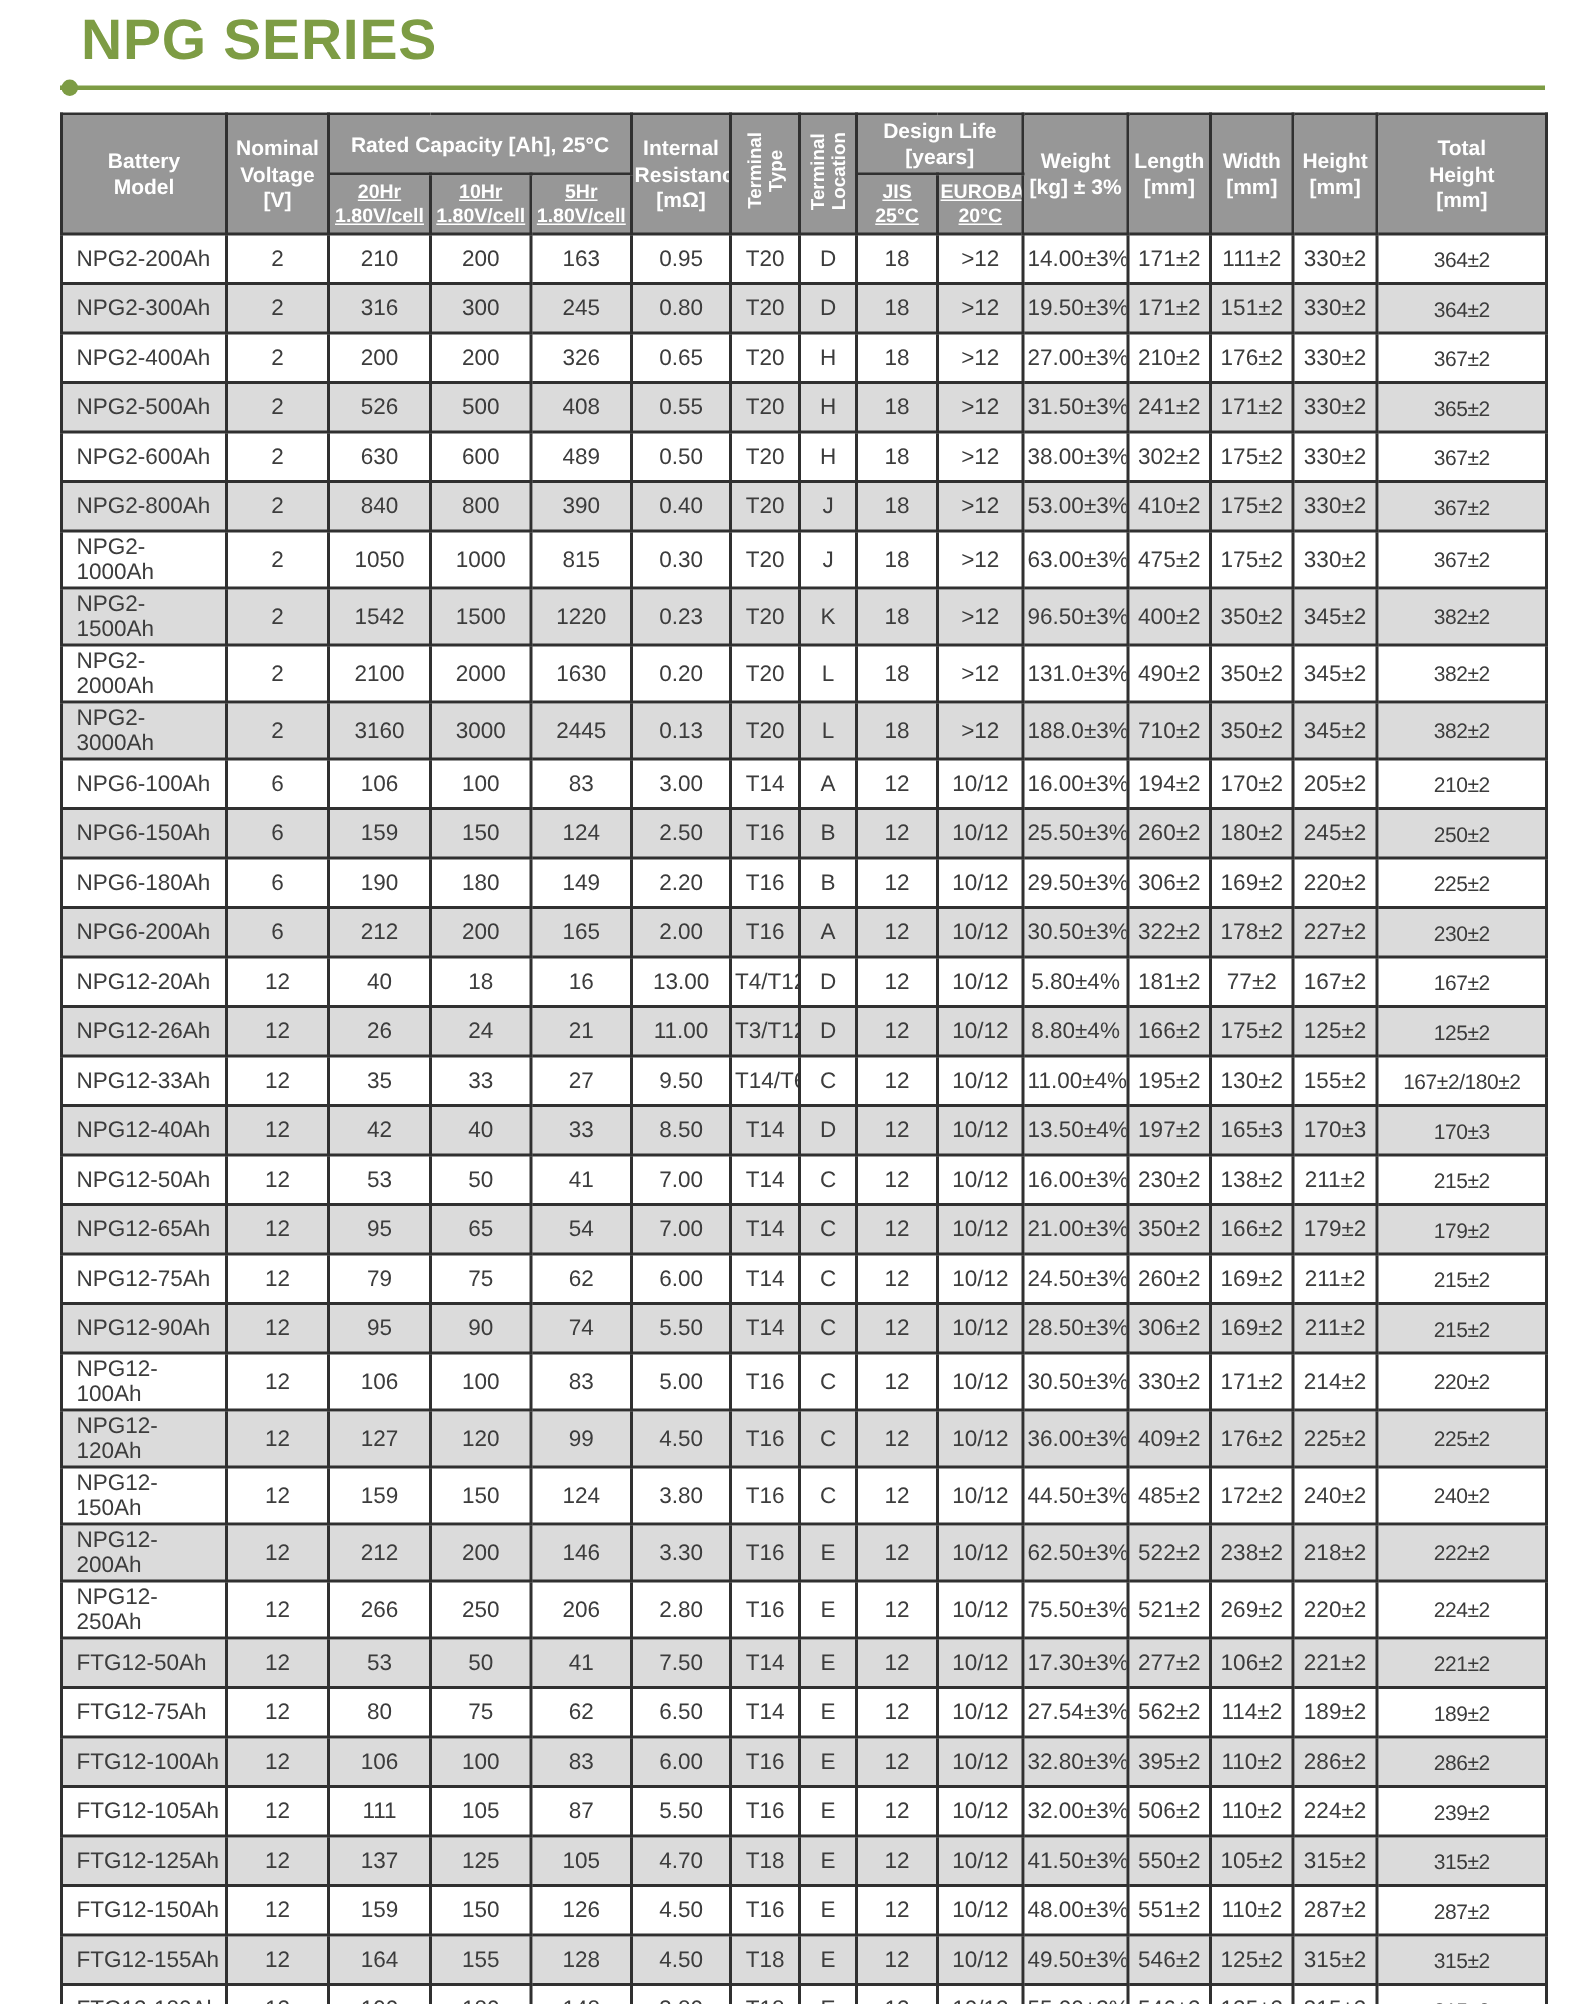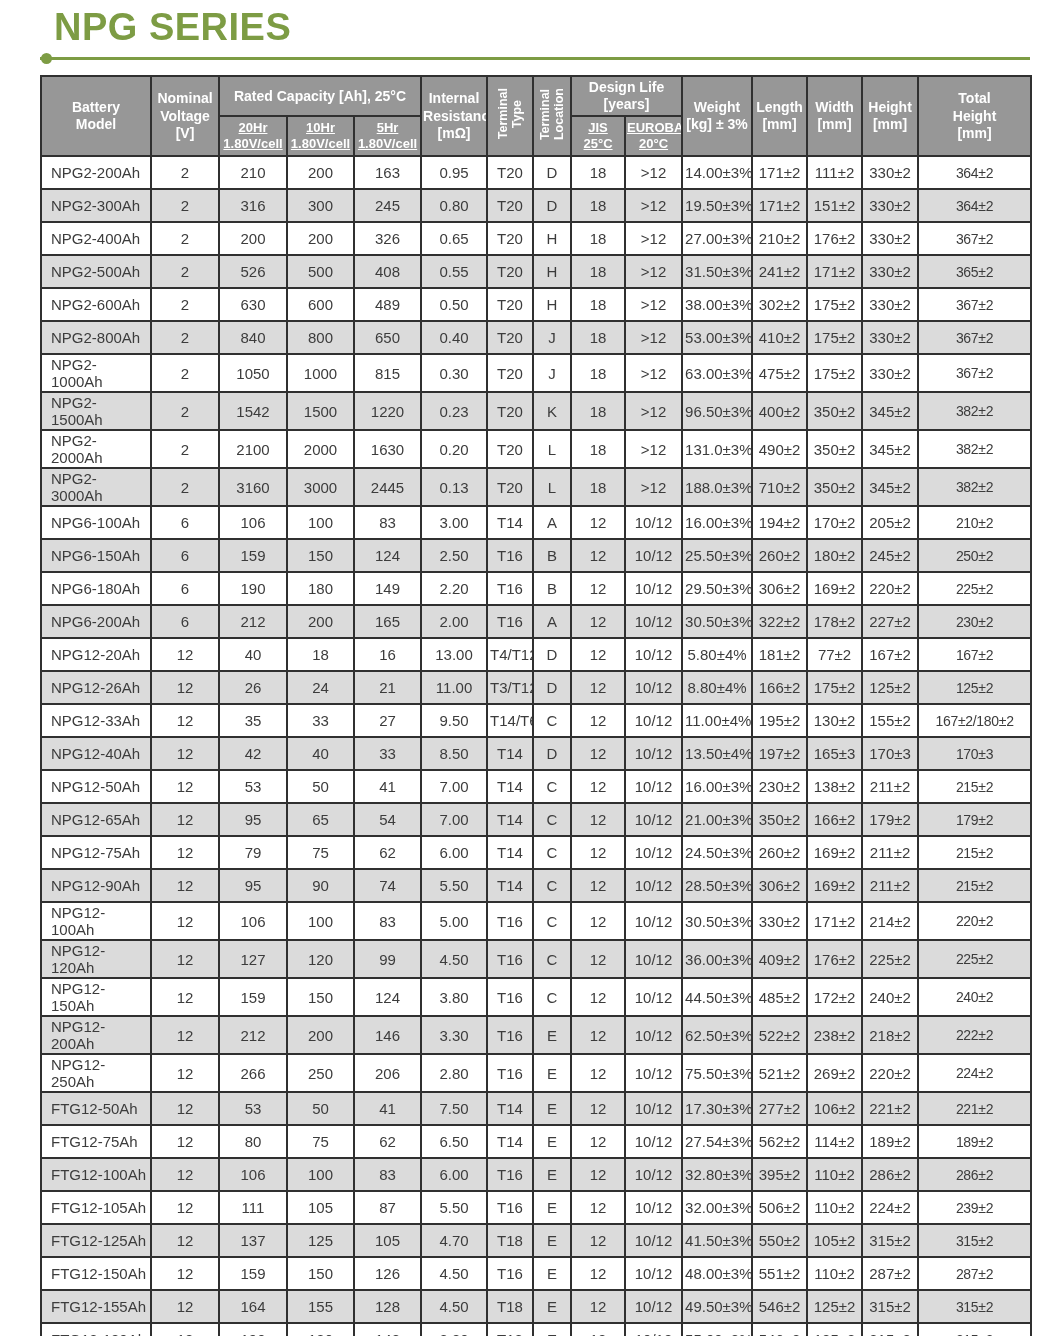--- a/index.html
+++ b/index.html
@@ -236,21 +236,21 @@
     <td>302±2</td>
     <td>175±2</td>
     <td>330±2</td>
     <td>367±2</td>
   </tr>
         <tr class="alt">
     <td>NPG2-800Ah</td>
     <td>2</td>
     <td>840</td>
     <td>800</td>
-    <td>650</td>
+    <td>390</td>
     <td>0.40</td>
     <td>T20</td>
     <td>J</td>
     <td>18</td>
     <td>&gt;12</td>
     <td>53.00±3%</td>
     <td>410±2</td>
     <td>175±2</td>
     <td>330±2</td>
     <td>367±2</td>

